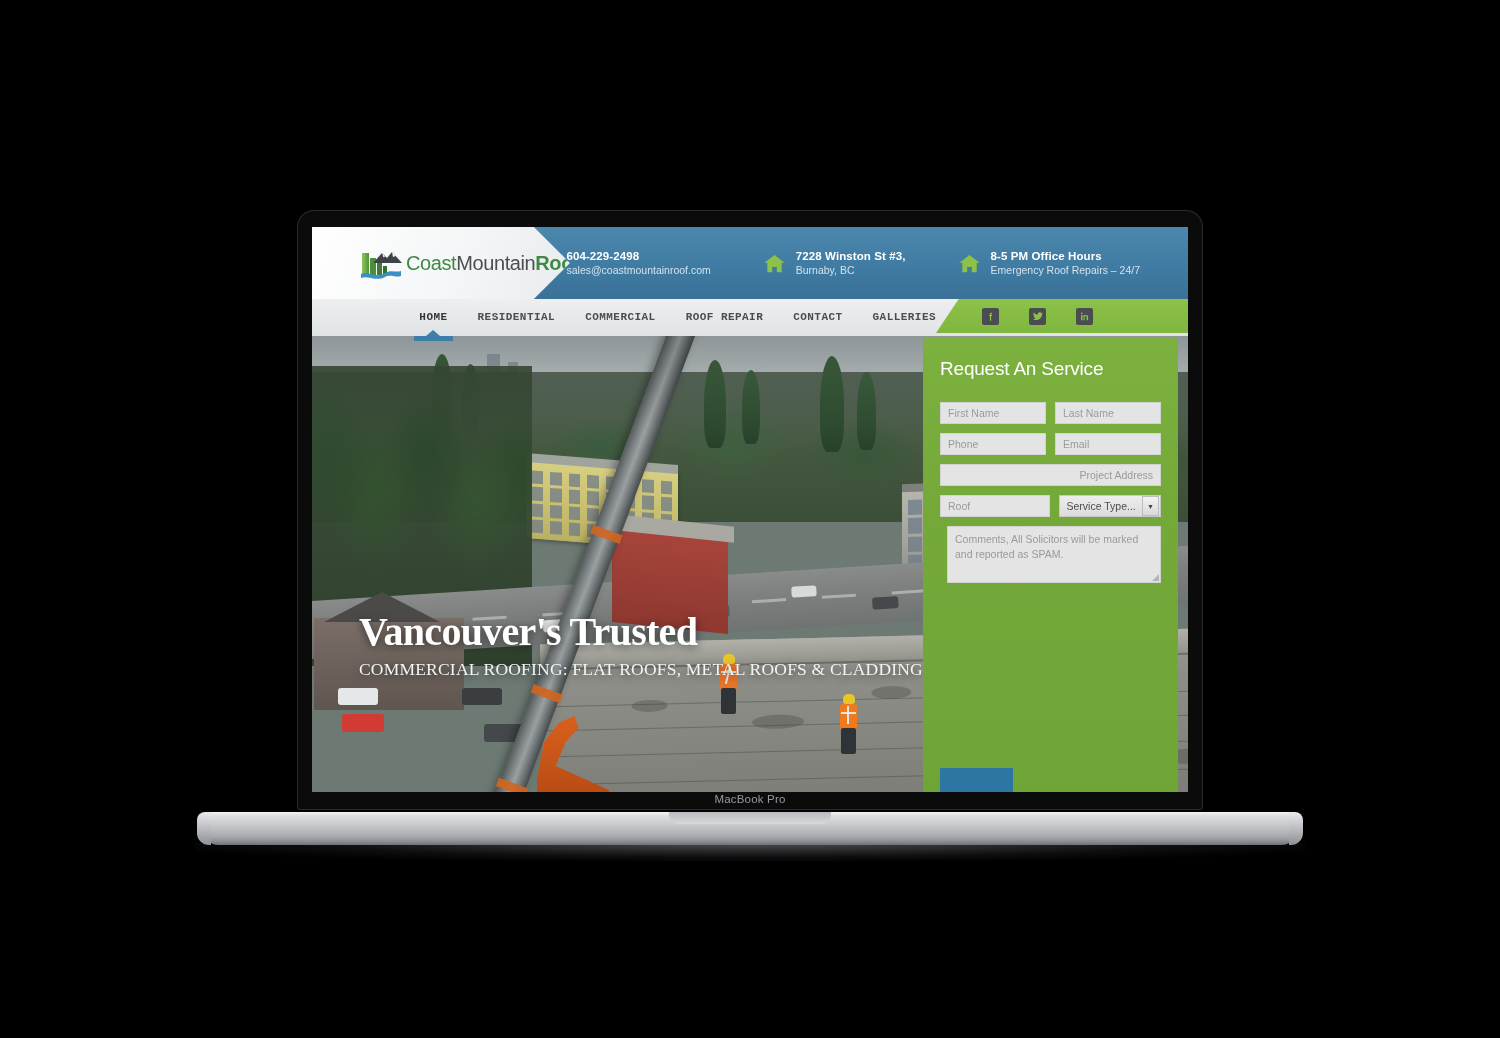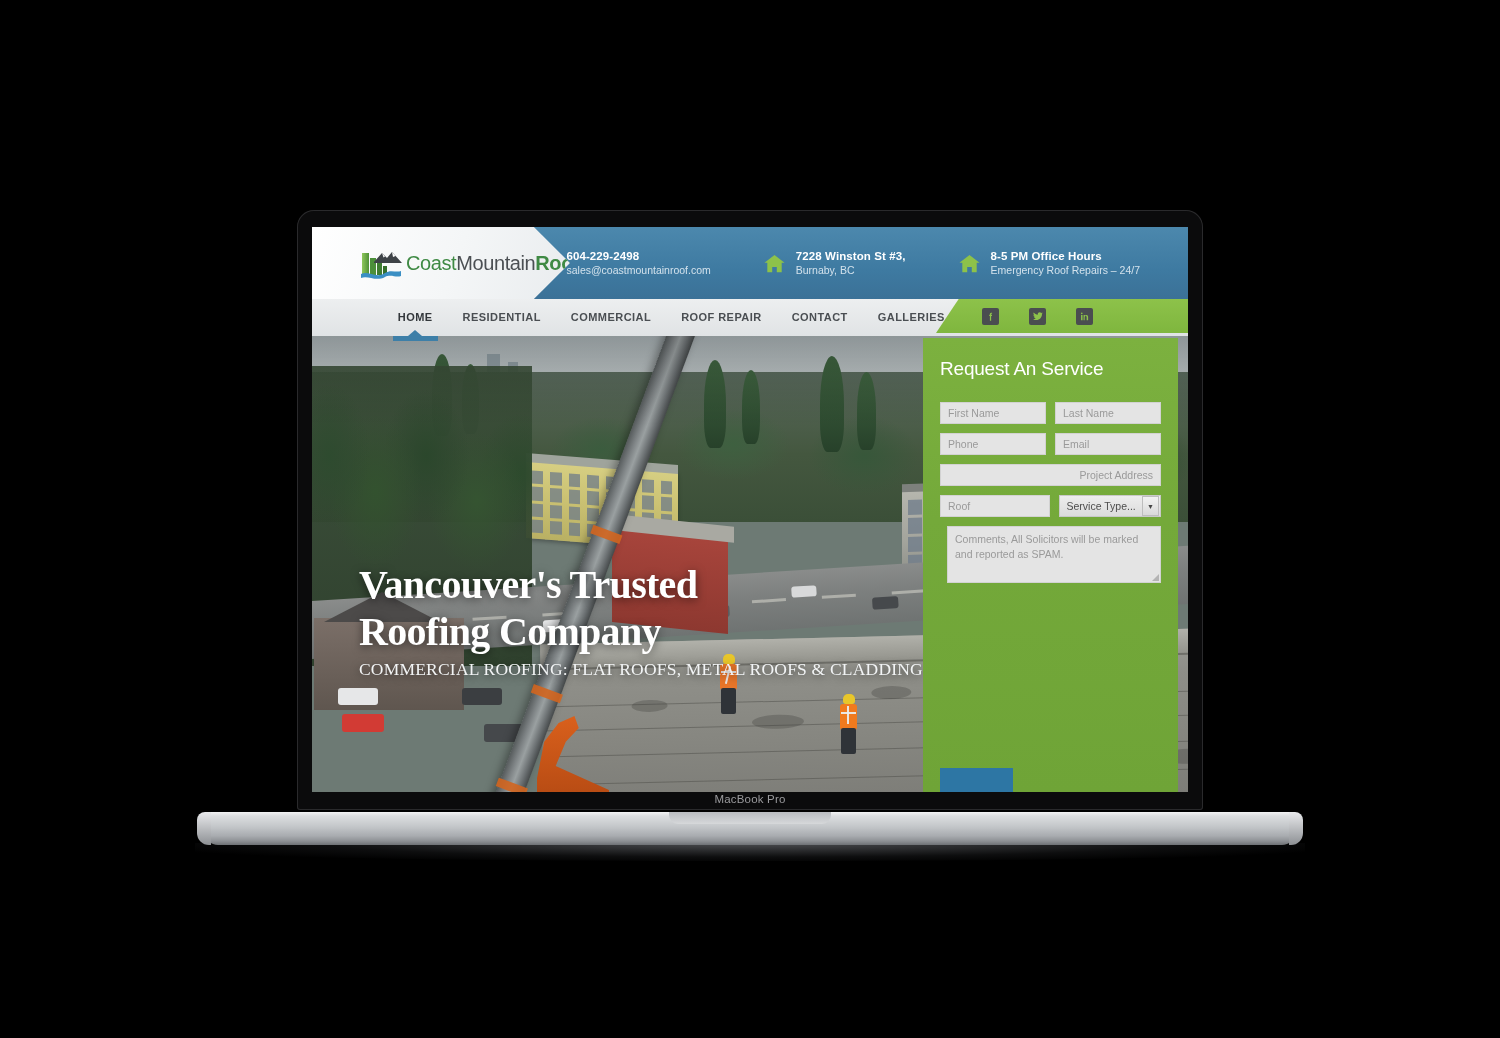--- a/index.html
+++ b/index.html
@@ -105,21 +105,21 @@
 
   
   .nav-bar {
     position:relative; height:37px; width:100%;
     background: linear-gradient(180deg, rgba(236,238,239,.96) 0%, rgba(222,225,227,.93) 100%);
     display:flex; align-items:center; justify-content:center; gap:0;
     z-index: 3;
   }
   .nav-item {
     position:relative; font-size:11px; font-weight:600; letter-spacing:.45px;
-    color:#4a4e52; padding:0 15px; line-height:37px; white-space:nowrap;
+    color:#4a4e52; padding:0 15px; line-height:37px; white-space:nowrap;font-family:Liberation Mono, monospace;
   }
   .nav-item.active { color:#33373b; }
   .nav-underline {
     position:absolute; left:10px; right:10px; bottom:-5px; height:5px; background:#3d7fa8;
   }
   .nav-caret {
     position:absolute; left:50%; transform:translateX(-50%); bottom:0;
     width:0; height:0; border-left:7px solid transparent; border-right:7px solid transparent;
     border-bottom:6px solid #3d7fa8;
   }
@@ -628,21 +628,20 @@
               </div>
               <div class="w-leg" style="left:1px;top:34px;"></div>
             </div>
 
             <div class="vignette"></div>
           </div>
 
           <div class="hero-copy">
             <div class="hero-h1">
               <div>Vancouver's Trusted</div>
-              <div>Roofing Company</div>
             </div>
             <div class="hero-sub">COMMERCIAL ROOFING: FLAT ROOFS, METAL ROOFS &amp; CLADDING</div>
           </div>
 
           <form class="estimate">
             <div class="est-title">Request An Service</div>
 
             <div class="frow">
               <div class="fin">First Name</div>
               <div class="fin">Last Name</div>

